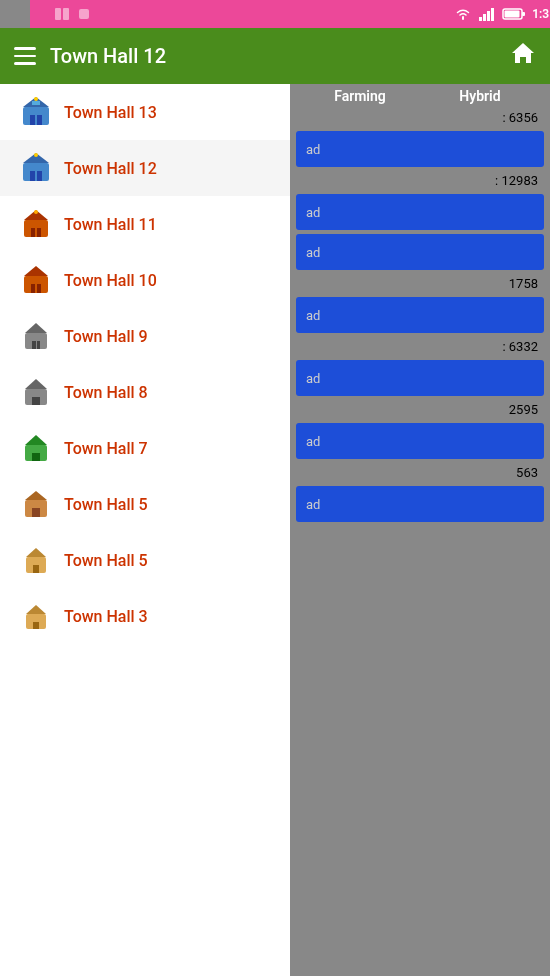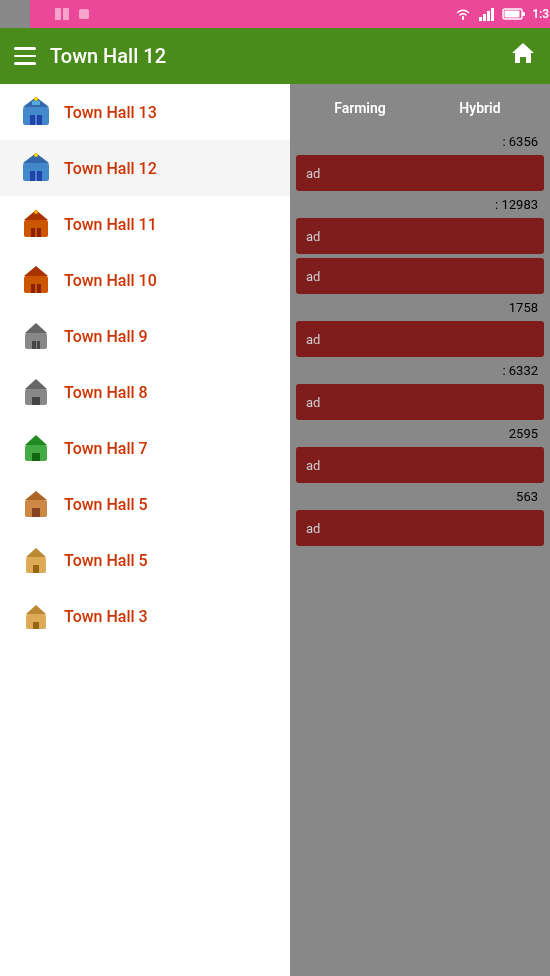--- a/index.html
+++ b/index.html
@@ -116,40 +116,40 @@
       height: 100%;
       background: #888;
       overflow-y: auto;
       position: relative;
     }
 
     
     .col-headers {
       display: flex;
       justify-content: space-around;
-      padding: 16px 10px;
+      padding: 4px 10px;
       background: #888;
     }
     .col-header {
       font-size: 14px;
       color: #fff;
       font-weight: 600;
       text-align: center;
       flex: 1;
     }
     .content-value {
       font-size: 13px;
       color: #000000;
       padding: 2px 6px;
       text-align: right;
       padding-right: 12px;
     }
     .content-bar {
       height: 36px;
-      background: #7f1d1d;
+      background: #1d4ed8;
       border-radius: 3px;
       margin: 4px 6px;
       display: flex;
       align-items: center;
       padding-left: 10px;
       font-size: 13px;
       color: #ccc;
     }
 
     .section-block {

